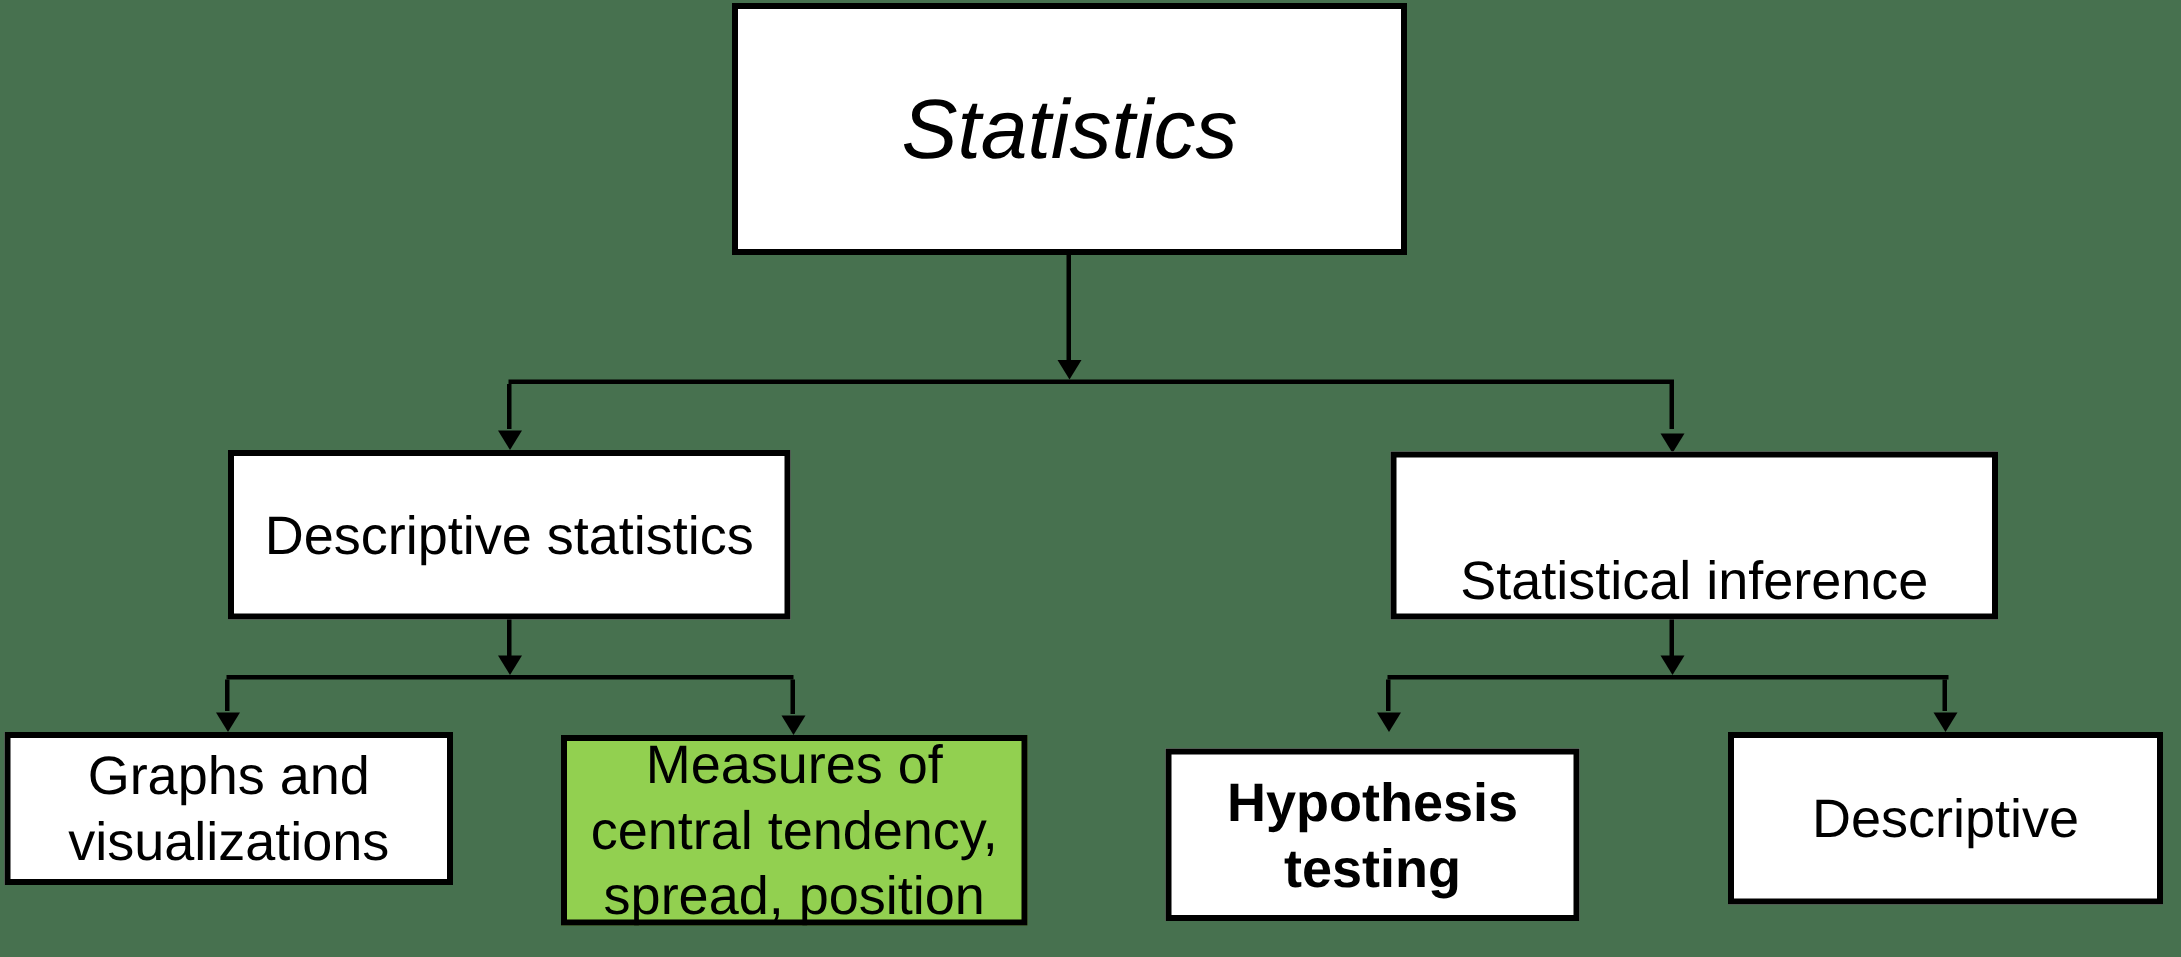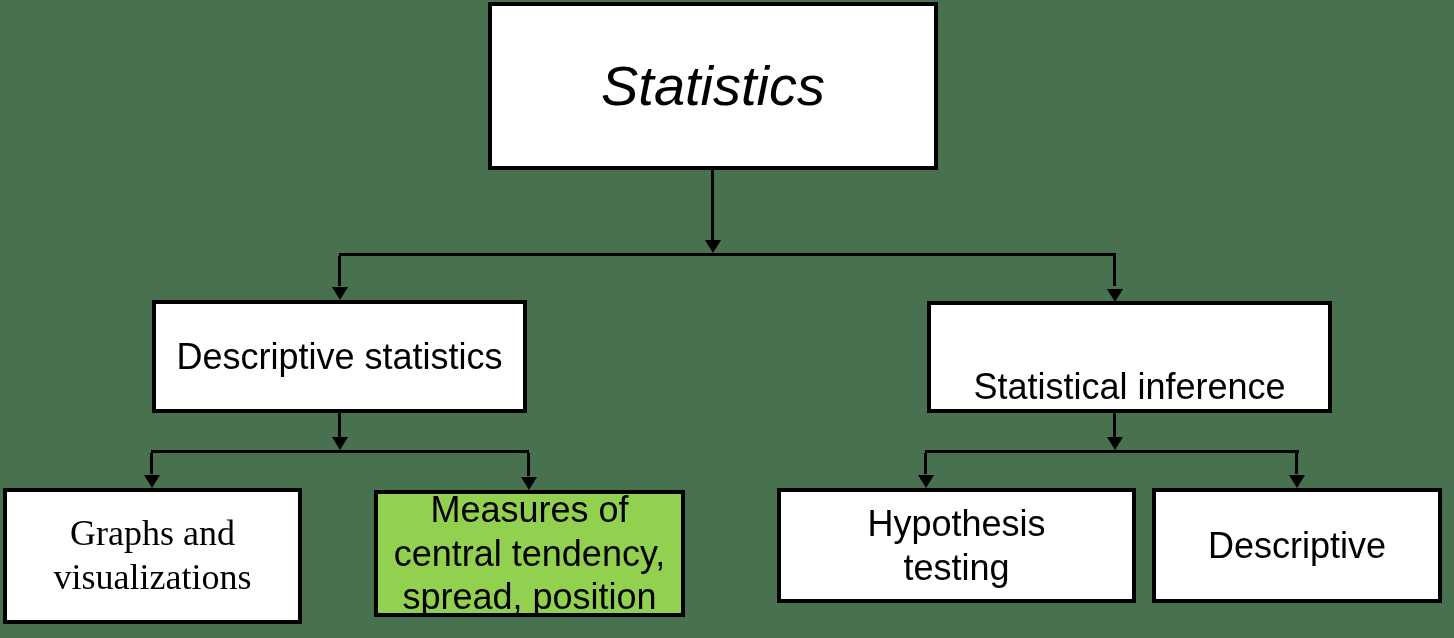--- a/index.html
+++ b/index.html
@@ -86,30 +86,30 @@
   <div class="arrow-down" style="left:521px; top:477px;"></div>
 
   <div class="vline" style="left:1113px; top:413px; height:25px;"></div>
   <div class="arrow-down" style="left:1107px; top:437px;"></div>
   <div class="hline" style="left:925px; top:450px; width:374px;"></div>
   <div class="vline" style="left:924px; top:453px; height:21px;"></div>
   <div class="arrow-down" style="left:918px; top:475px;"></div>
   <div class="vline" style="left:1295px; top:453px; height:21px;"></div>
   <div class="arrow-down" style="left:1289px; top:475px;"></div>
 
-  <div class="node" style="left:3px; top:488px; width:299px; height:136px;font-family:Liberation Serif, serif;">
+  <div class="node" style="left:3px; top:488px; width:299px; height:102px;">
     <span class="label">Graphs and
 visualizations</span>
   </div>
   <div class="node highlight" style="left:374px; top:490px; width:311px; height:127px;">
     <span class="label">Measures of
 central tendency,
 spread, position</span>
   </div>
-  <div class="node" style="left:777px; top:488px; width:359px; height:115px;">
+  <div class="node" style="left:777px; top:499px; width:276px; height:115px;font-weight:bold;">
     <span class="label">Hypothesis
 testing</span>
   </div>
   <div class="node" style="left:1152px; top:488px; width:290px; height:115px;">
     <span class="label">Descriptive</span>
   </div>
 
 </div>
 
 </body></html>

